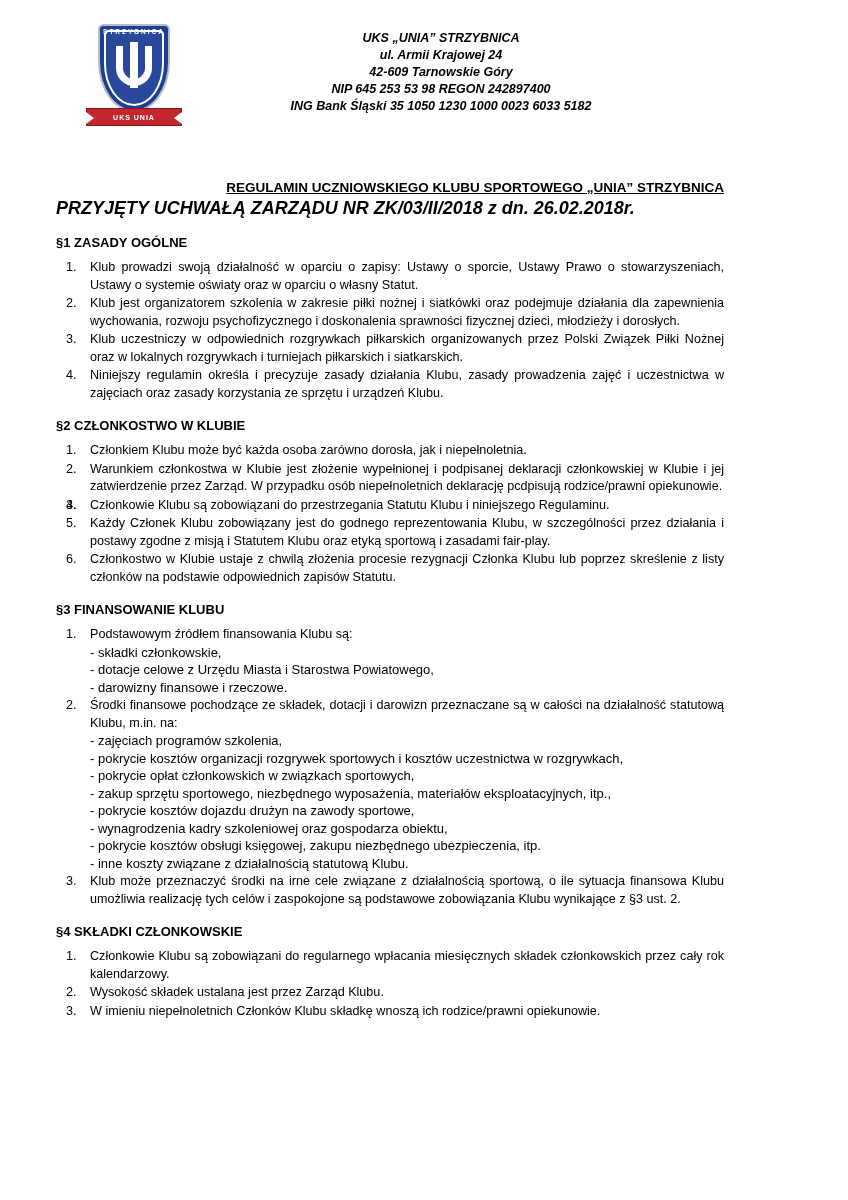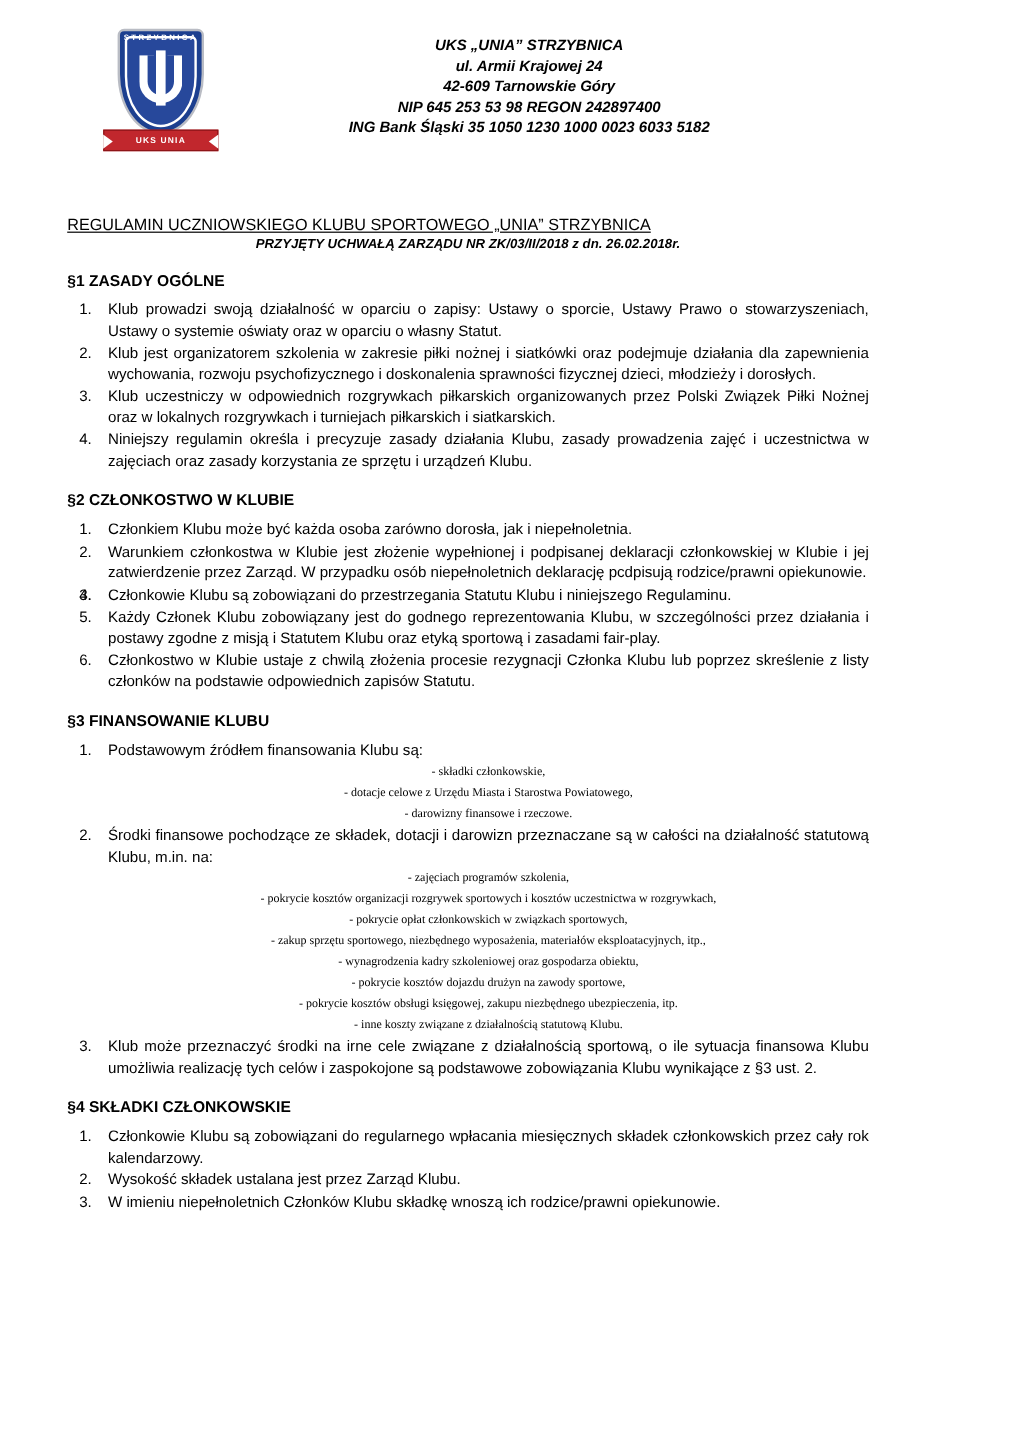--- a/index.html
+++ b/index.html
@@ -124,31 +124,30 @@
     font-style: italic;
     font-weight: bold;
     font-size: 12.5px;
     line-height: 17px;
     padding-top: 12px;
     padding-right: 24px;
   }
 
   
   .doc-title {
-    text-align: left;
-    font-weight: normal;
+    text-align: right;
+    font-weight: bold;
     font-size: 13.5px;
     text-decoration: underline;
     margin-top: 46px;
   }
   .doc-subtitle {
-    text-align: center;
     font-weight: bold;
     font-style: italic;
-    font-size: 11px;
+    font-size: 18px;
     margin-top: 3px;
   }
   .section-title {
     font-weight: bold;
     font-size: 13px;
     margin: 16px 0 9px 0;
   }
 
   
   ol.items {
@@ -170,24 +169,23 @@
     top: 0;
     width: 20px;
     text-align: left;
   }
   .sub-lines {
     margin: 0;
     padding: 0;
     list-style: none;
   }
   .sub-lines li {
-    font-size: 10px;
+    font-size: 13px;
     line-height: 17.5px;
-    text-align: center;
-    font-family: Liberation Serif, serif;
+    text-align: left;
   }
   .justify-tight { text-align: justify; }
 </style>
 </head>
 <body>
 
 <div class="page">
 
   <div class="header">
     <div class="crest">
@@ -240,22 +238,22 @@
       </ul>
     </li>
     <li>
       <span class="num">2.</span>
       <span class="justify-tight">Środki finansowe pochodzące ze składek, dotacji i darowizn przeznaczane są w całości na działalność statutową Klubu, m.in. na:</span>
       <ul class="sub-lines">
         <li>- zajęciach programów szkolenia,</li>
         <li>- pokrycie kosztów organizacji rozgrywek sportowych i kosztów uczestnictwa w rozgrywkach,</li>
         <li>- pokrycie opłat członkowskich w związkach sportowych,</li>
         <li>- zakup sprzętu sportowego, niezbędnego wyposażenia, materiałów eksploatacyjnych, itp.,</li>
+        <li>- pokrycie kosztów dojazdu drużyn na zawody sportowe,</li>
         <li>- wynagrodzenia kadry szkoleniowej oraz gospodarza obiektu,</li>
-        <li>- pokrycie kosztów dojazdu drużyn na zawody sportowe,</li>
         <li>- pokrycie kosztów obsługi księgowej, zakupu niezbędnego ubezpieczenia, itp.</li>
         <li>- inne koszty związane z działalnością statutową Klubu.</li>
       </ul>
     </li>
     <li>
       <span class="num">3.</span>
       <span>Klub może przeznaczyć środki na irne cele związane z działalnością sportową, o ile sytuacja finansowa Klubu umożliwia realizację tych celów i zaspokojone są podstawowe zobowiązania Klubu wynikające z §3 ust. 2.</span>
     </li>
   </ol>
 

